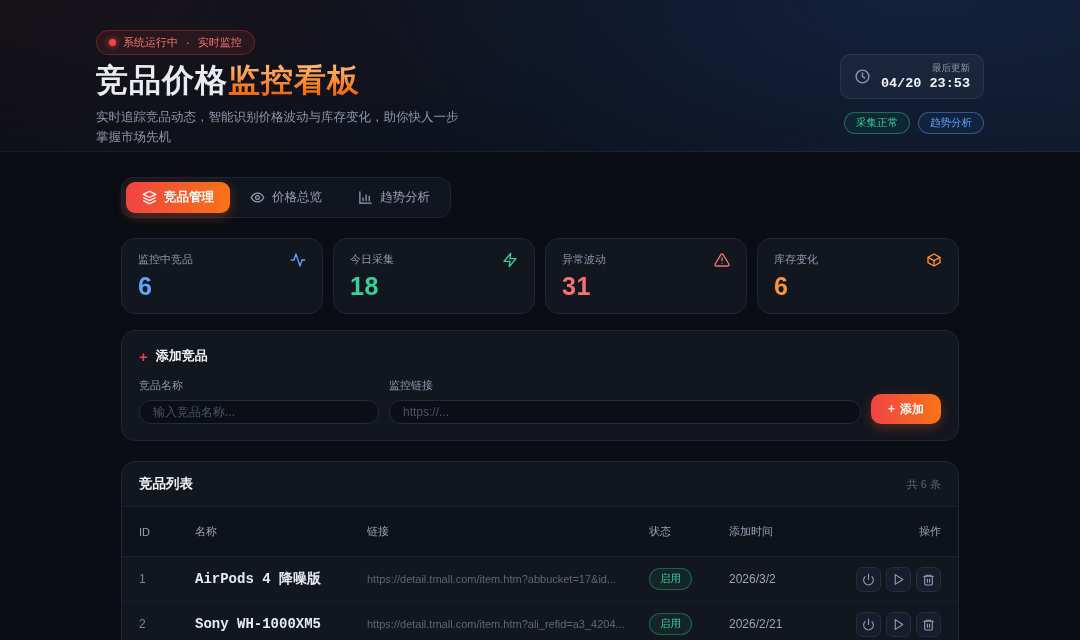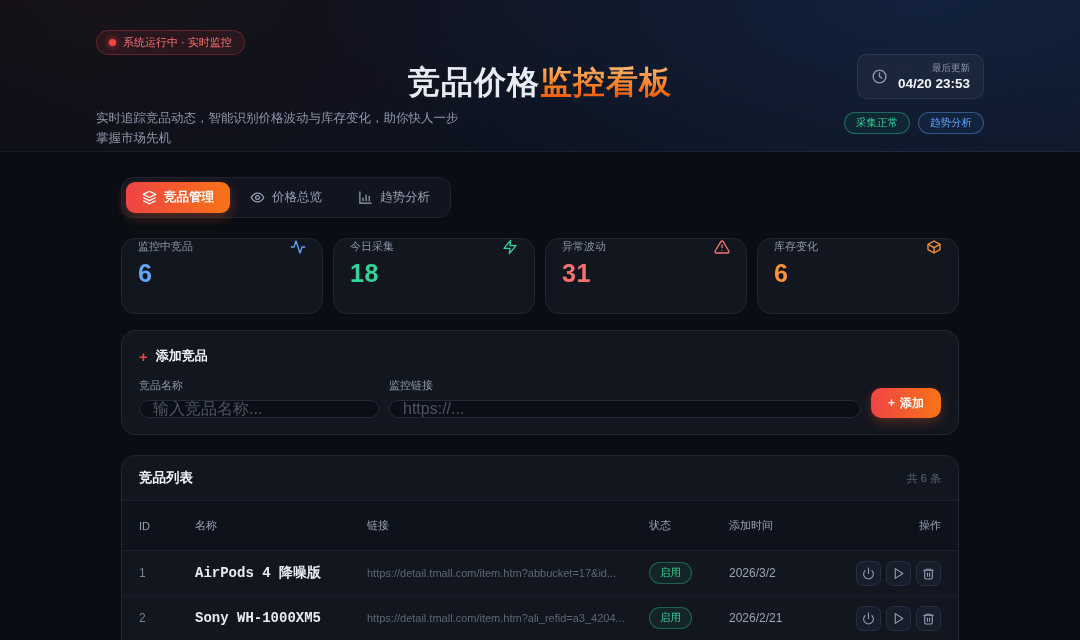--- a/index.html
+++ b/index.html
@@ -11,29 +11,30 @@
   }
   
   .hero {
     position:relative; height:152px;
     background:
       radial-gradient(600px 220px at 85% 0%, rgba(37,78,150,0.22), rgba(0,0,0,0)),
       radial-gradient(500px 200px at 10% 0%, rgba(120,40,40,0.10), rgba(0,0,0,0)),
       linear-gradient(120deg,#0c0f16 0%, #0d1320 55%, #0e1726 100%);
     border-bottom:1px solid rgba(255,255,255,0.04);
     padding:30px 96px 2px;
+    font-family:Liberation Mono, monospace;
   }
   .hero-badge {
     display:inline-flex; align-items:center; gap:7px;
     padding:4px 12px; border-radius:999px;
     background:rgba(239,68,68,0.10); border:1px solid rgba(239,68,68,0.30);
     color:#f87171; font-size:11px;
   }
   .hero-badge .dot { width:7px; height:7px; border-radius:50%; background:#ef4444; box-shadow:0 0 6px #ef4444; }
-  .hero-title { margin-top:10px; font-size:32px; font-weight:bold; letter-spacing:1px; line-height:1.1;text-align:center; }
+  .hero-title { margin-top:10px; font-size:32px; font-weight:bold; letter-spacing:1px; line-height:1.1; }
   .hero-title .accent {
     background:linear-gradient(180deg,#fdba74 0%, #f97316 70%, #ea580c 100%);
     -webkit-background-clip:text; background-clip:text; color:transparent;
   }
   .hero-sub { margin-top:8px; max-width:372px; font-size:12.5px; line-height:1.6; color:#8d97aa; }
   .hero-right { position:absolute; top:54px; right:96px; display:flex; flex-direction:column; align-items:flex-end; gap:13px;justify-content:center; }
   .time-card {
     display:flex; align-items:center; gap:10px;
     background:rgba(255,255,255,0.04); border:1px solid rgba(255,255,255,0.08);
     border-radius:10px; padding:7px 13px;
@@ -62,41 +63,41 @@
   }
   .tab.active {
     background:linear-gradient(90deg,#ef4444,#f97316);
     color:#fff; font-weight:bold; box-shadow:0 4px 12px rgba(239,88,40,0.35);
   }
   .tab .ticon { display:flex; }
 
   .stats { display:flex; gap:10px; margin-bottom:16px; }
   .stat-card {
     flex:1; height:76px; border-radius:14px;
-    background:#12161f; border:1px solid #1f2635; padding:0 16px;
+    background:#12161f; border:1px solid #1f2635; padding:13px 16px;
   }
   .stat-top { display:flex; justify-content:space-between; align-items:flex-start; }
   .stat-label { font-size:11px; color:#8d97aa; }
   .stat-value { font-size:25px; font-weight:bold; margin-top:4px; letter-spacing:0.5px; }
   .c-blue{color:#60a5fa;} .c-green{color:#34d399;} .c-red{color:#f87171;} .c-orange{color:#fb923c;}
   .stat-icon { display:flex; }
 
   .form-card {
     background:#12161f; border:1px solid #1f2635; border-radius:14px;
     padding:16px 17px; margin-bottom:20px;
   }
   .form-title { display:flex; align-items:center; gap:8px; font-size:13px; font-weight:bold; color:#f2f5f9; }
   .form-title .plus { color:#ef4444; font-size:15px; font-weight:bold; }
   .form-fields { display:flex; gap:10px; align-items:flex-end; margin-top:13px; }
   .field { display:flex; flex-direction:column; }
   .field.name { width:240px; } .field.url { flex:1; }
   .field label { font-size:11px; color:#8d97aa; margin-bottom:7px; }
   .field input {
-    height:18px; border-radius:14px; background:#0b0e15; border:1px solid #222a3b;
-    color:#cdd4e0; font-size:16px; padding:0 13px; outline:none; font-family:inherit;
+    height:24px; border-radius:14px; background:#0b0e15; border:1px solid #222a3b;
+    color:#cdd4e0; font-size:12px; padding:0 13px; outline:none; font-family:inherit;
   }
   .field input::placeholder { color:#4c5566; }
   .add-btn {
     width:70px; height:30px; border:none; border-radius:10px; cursor:pointer;
     background:linear-gradient(90deg,#ef4444,#f97316); color:#fff;
     font-size:12px; font-weight:bold; font-family:inherit;
     display:flex; align-items:center; justify-content:center; gap:5px;
     box-shadow:0 4px 12px rgba(239,88,40,0.30);
   }
 

